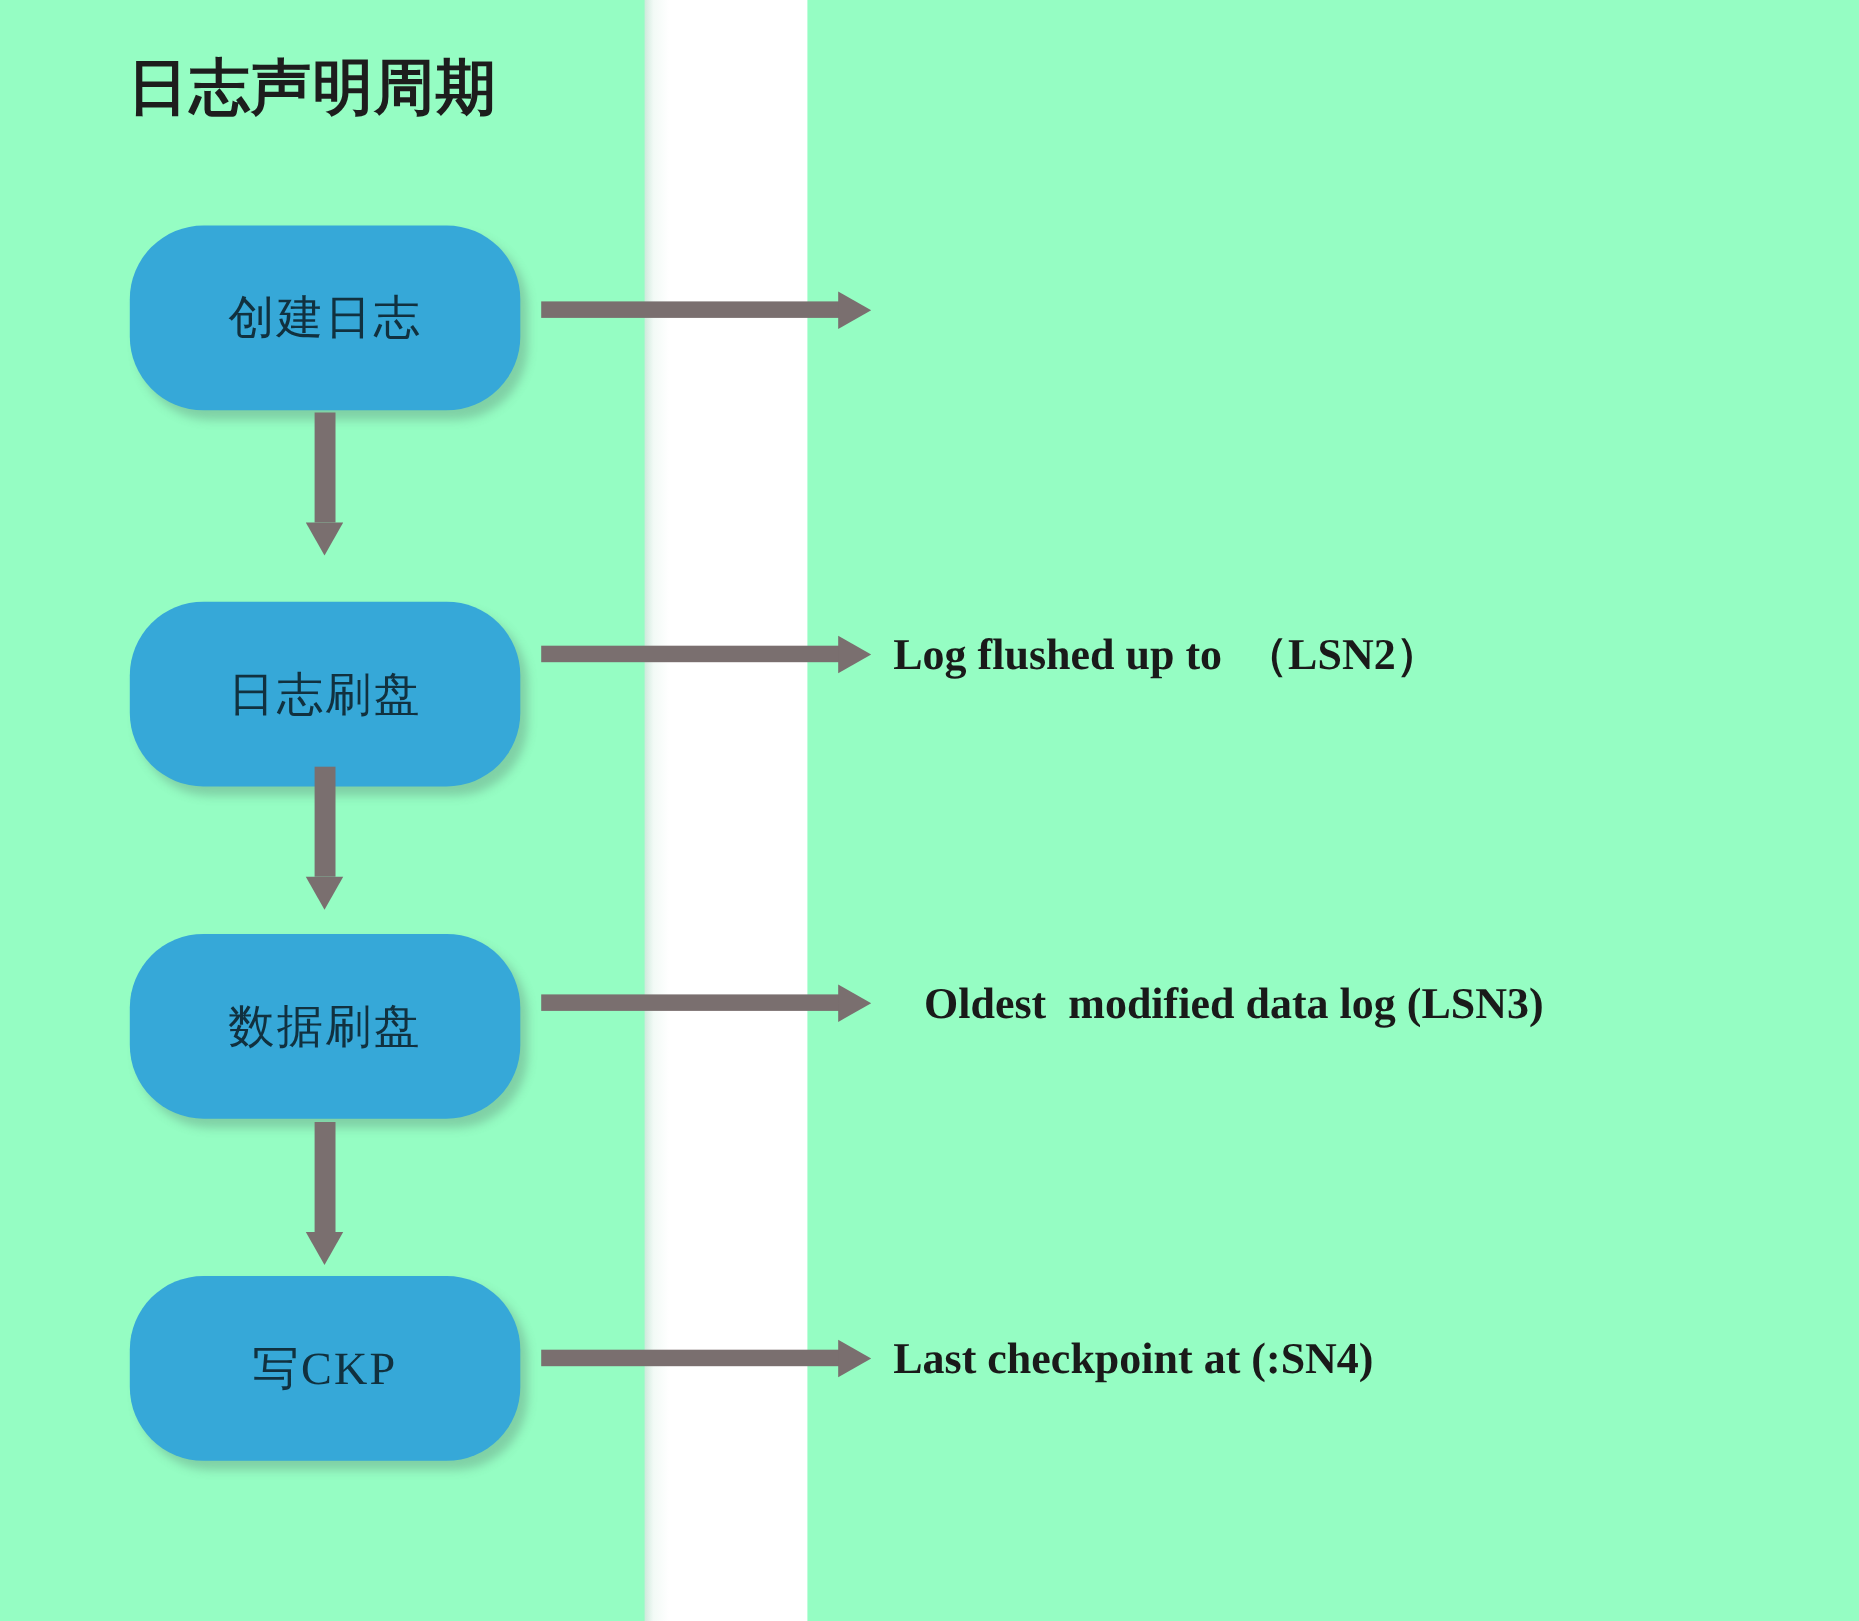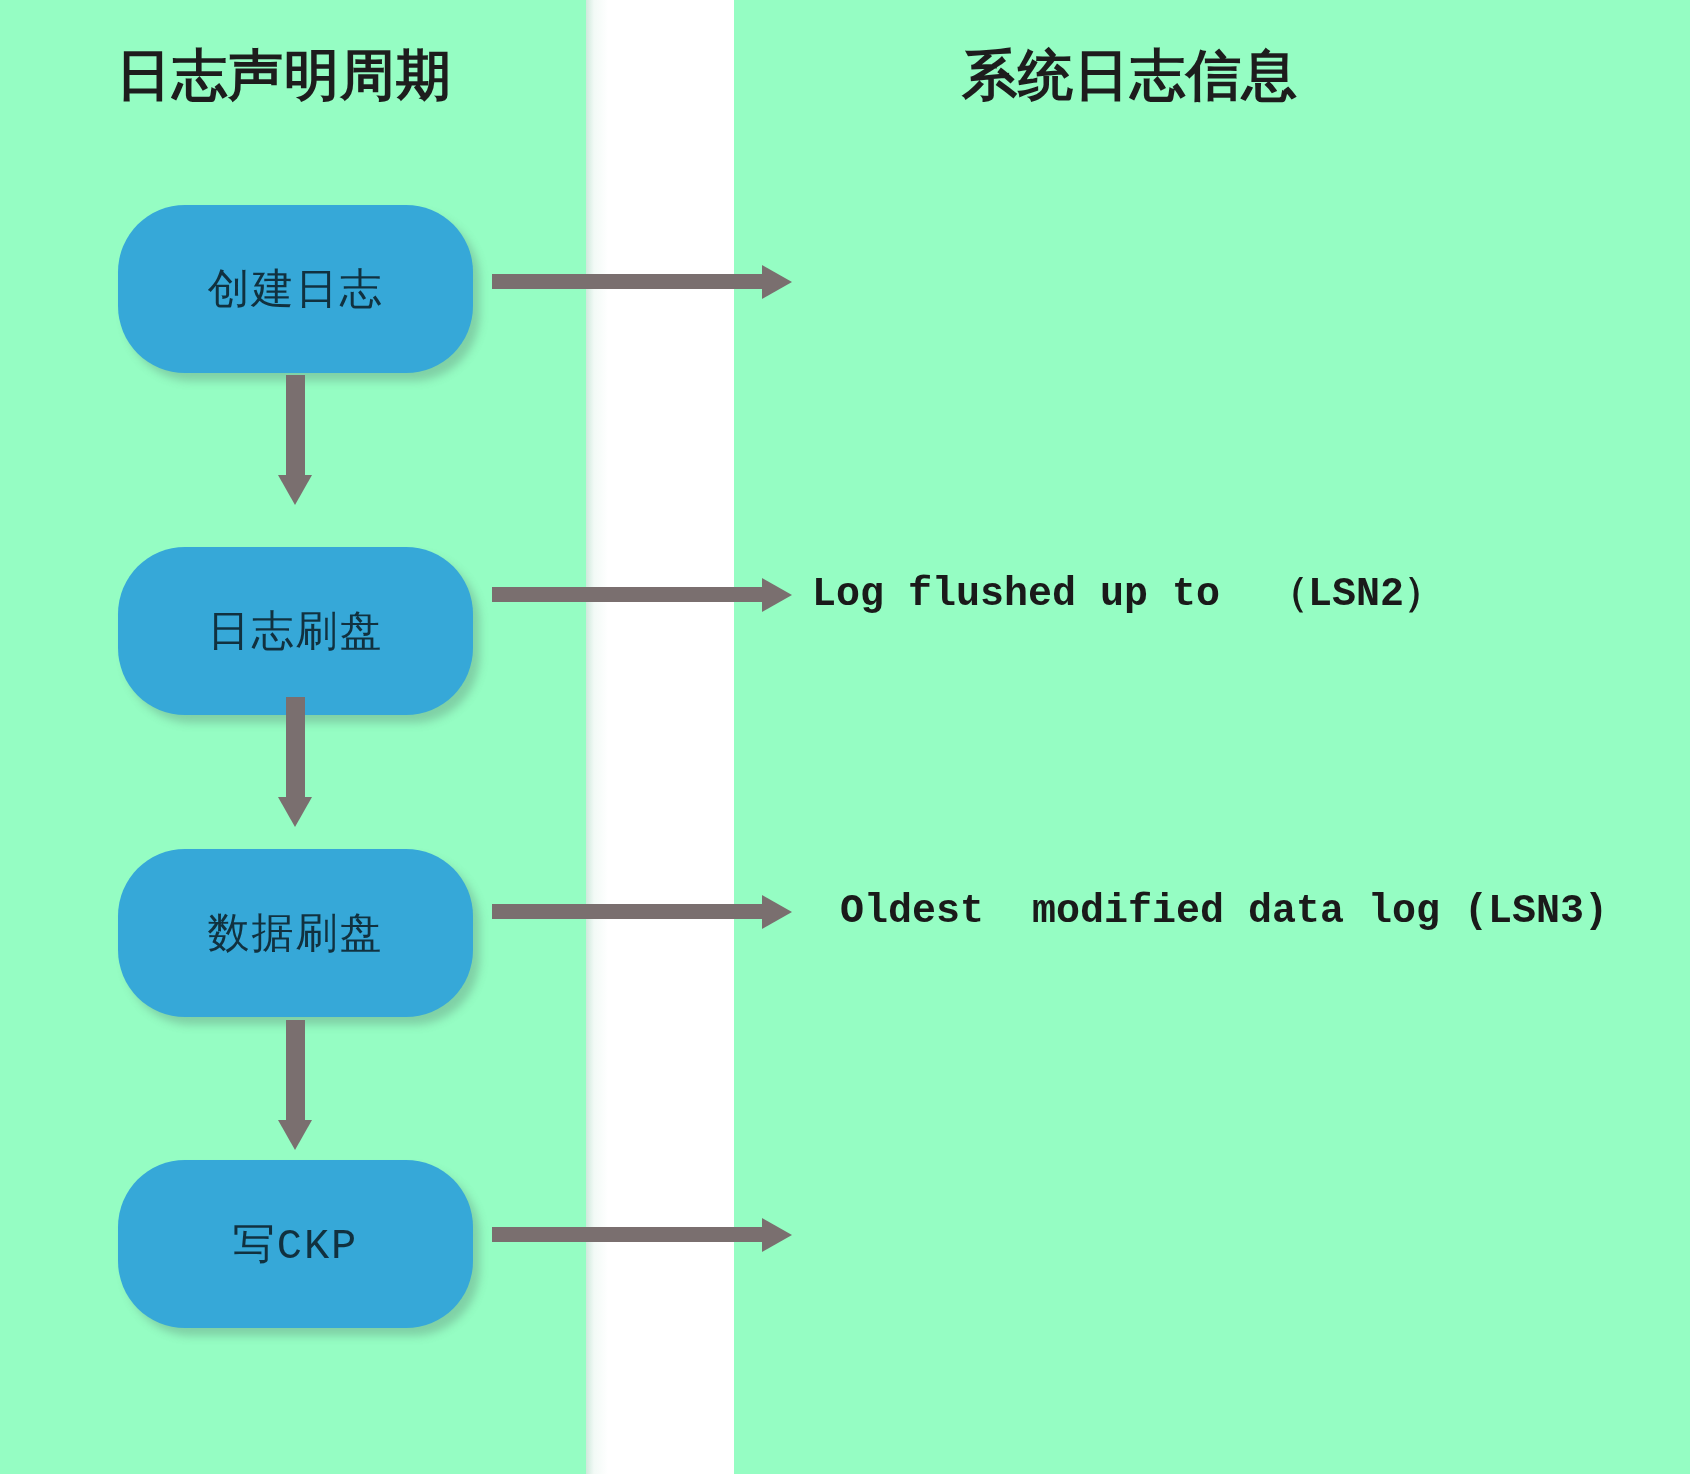--- a/index.html
+++ b/index.html
@@ -5,21 +5,21 @@
   html, body {
     margin: 0;
     padding: 0;
     background: #ffffff;
   }
   #canvas {
     position: relative;
     width: 1690px;
     height: 1474px;
     overflow: hidden;
-    font-family: Liberation Mono, monospace;
+    font-family: Liberation Serif, serif;
     background: #ffffff;
   }
   
   .panel {
     position: absolute;
     top: 0;
     bottom: 0;
   }
   .panel-left  { left: 0px;   width: 590px; background: #95fdc3; }
   .panel-right { left: 730px; right: 0px;   background: #95fdc3; }
@@ -152,21 +152,20 @@
 <body>
 
 <div id="canvas">
 
   <div class="panel panel-left"></div>
   <div class="panel panel-right"></div>
   <div class="gap-band"></div>
 
   <div class="col-title" id="title-left">日志声明周期</div>
 
-  <div class="col-title" id="title-right">系统日志信息</div>
 
   <div class="node" id="node-0">
     <span class="node-label">创建日志</span>
   </div>
 
   <div class="node" id="node-1">
     <span class="node-label">日志刷盘</span>
   </div>
 
   <div class="node" id="node-2">
@@ -202,14 +201,15 @@
     <div class="shaft"></div>
     <div class="head"></div>
   </div>
   <div class="h-arrow" id="harrow-3">
     <div class="shaft"></div>
     <div class="head"></div>
   </div>
 
   <div class="log-msg" id="msg-1">Log flushed up to  （LSN2）</div>
   <div class="log-msg" id="msg-2">Oldest  modified data log (LSN3)</div>
+  <div class="log-msg" id="msg-3">Last checkpoint at (:SN4)</div>
 
 </div>
 
 </body></html>

